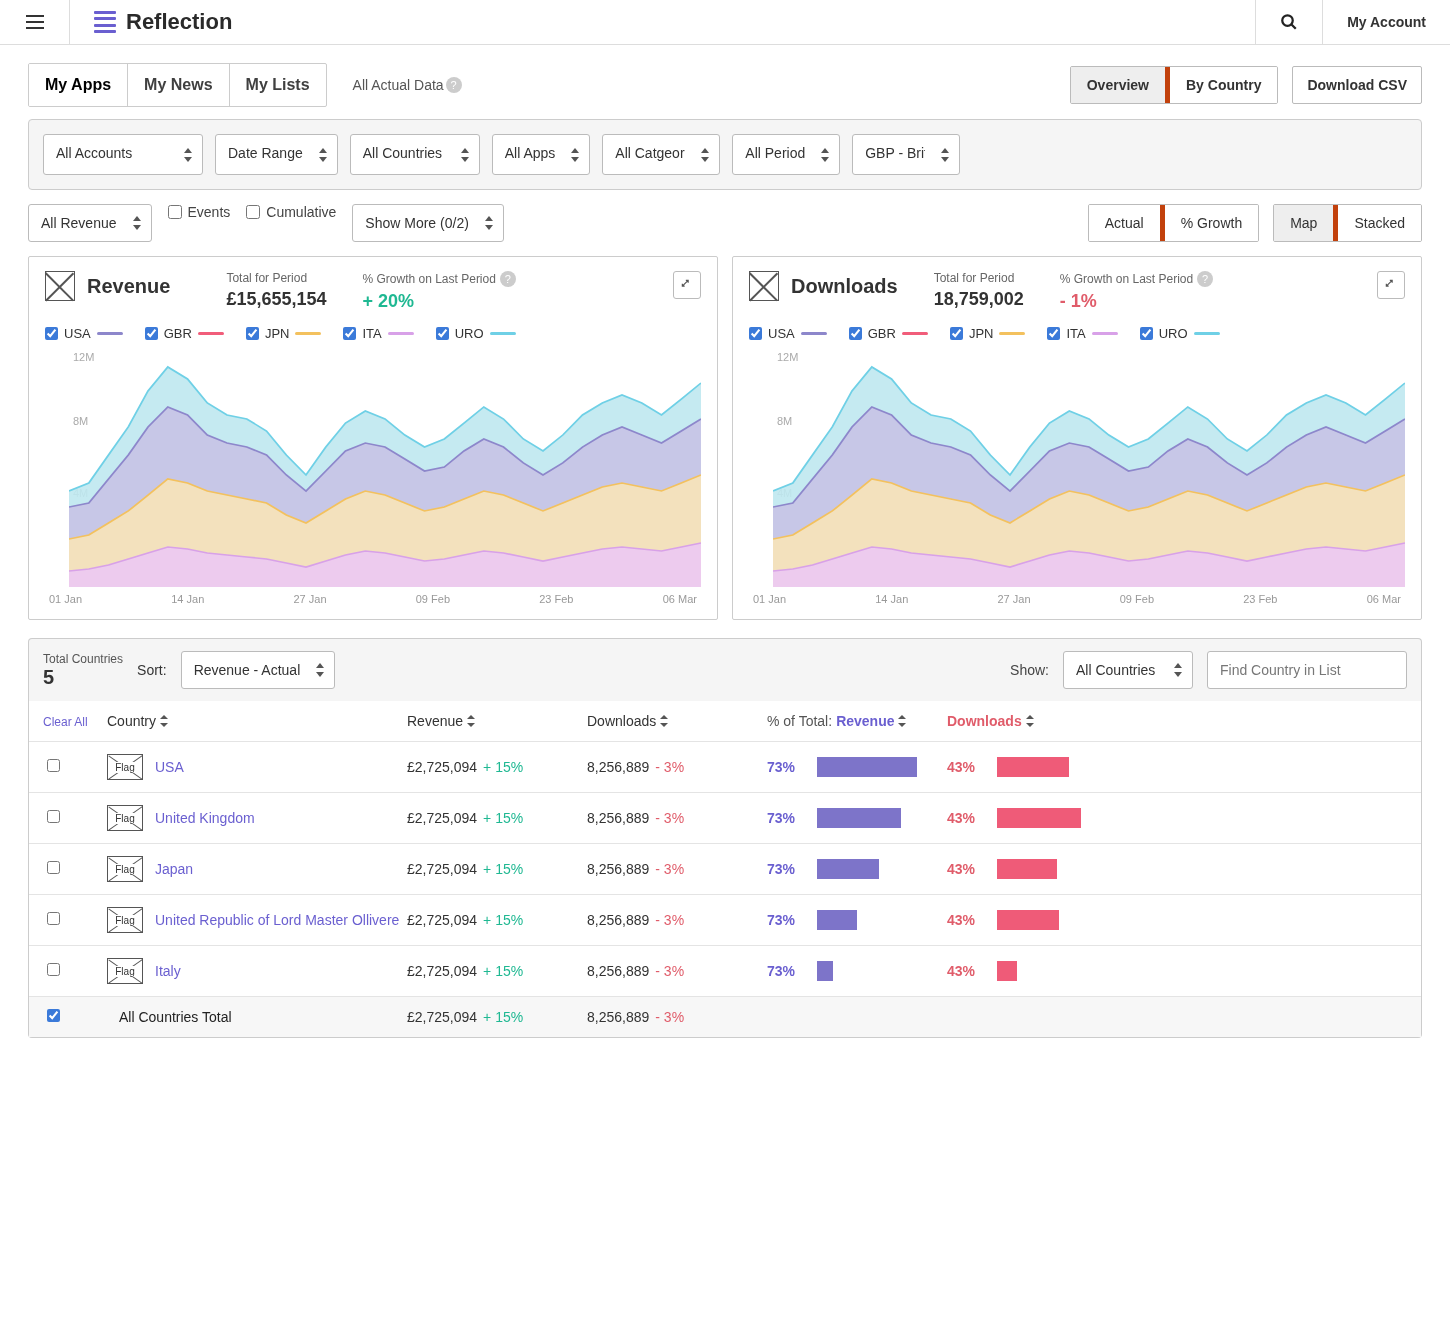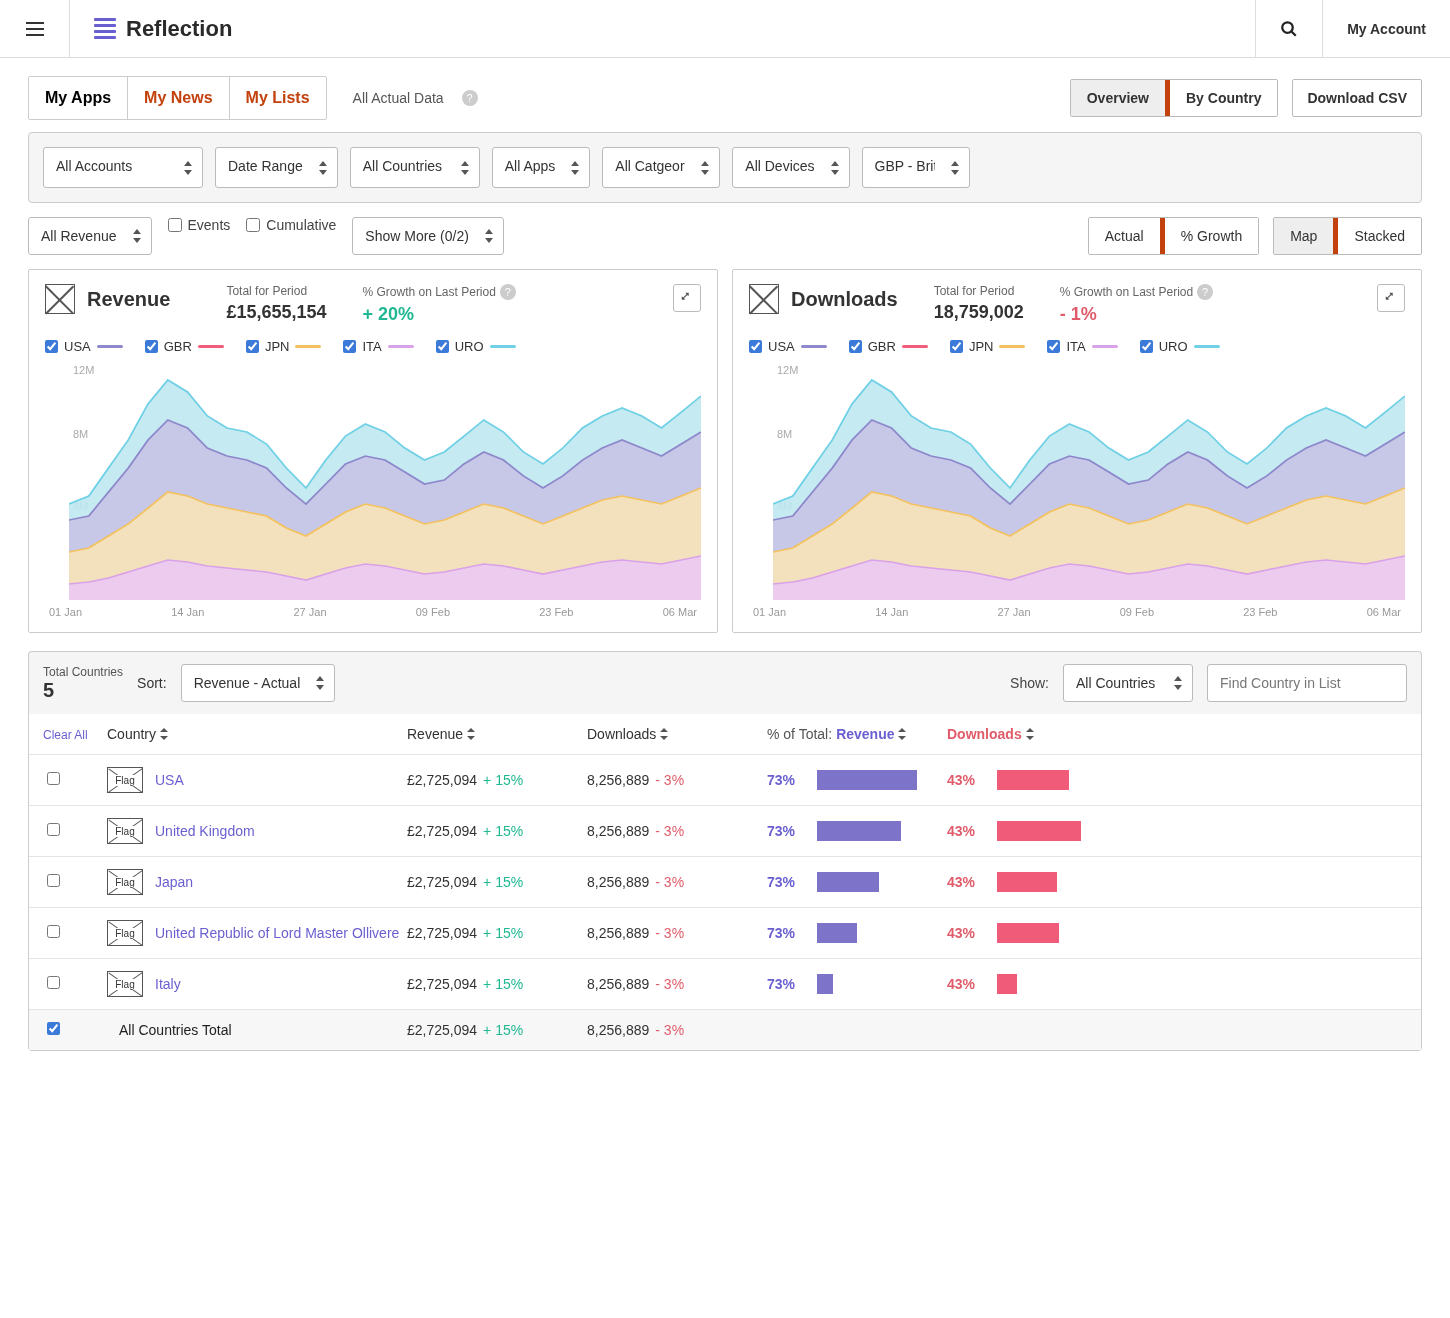--- a/index.html
+++ b/index.html
@@ -1,40 +1,40 @@
 <!DOCTYPE html>
 <html><head>
 <meta charset="utf-8">
 <style>
   * { box-sizing: border-box; margin: 0; padding: 0; }
   body { font-family: -apple-system, BlinkMacSystemFont, "Segoe UI", Helvetica, Arial, sans-serif; font-size: 14px; color: #333; background: #fff; }
 
   
-  .topbar { display: flex; align-items: center; border-bottom: 1px solid #ddd; height: 58px; }
+  .topbar { display: flex; align-items: center; border-bottom: 1px solid #ddd; height: 45px; }
   .hamburger-cell { width: 70px; display: flex; align-items: center; justify-content: center; border-right: 1px solid #ddd; height: 100%; }
   .hamburger { width: 18px; height: 14px; display: flex; flex-direction: column; justify-content: space-between; cursor: pointer; }
   .hamburger span { height: 2px; background: #333; }
   .brand { display: flex; align-items: center; gap: 10px; padding-left: 24px; }
   .brand-icon { width: 22px; height: 22px; display: flex; flex-direction: column; justify-content: space-between; }
   .brand-icon span { height: 3px; background: #6a5fd0; border-radius: 1px; }
   .brand-text { font-size: 22px; font-weight: 600; color: #2a2a2a; }
   .topbar-right { margin-left: auto; display: flex; height: 100%; padding-left: 32px; }
   .search-cell, .account-cell { border-left: 1px solid #ddd; display: flex; align-items: center; justify-content: center; padding: 0 24px; height: 100%; }
   .search-icon { width: 18px; height: 18px; }
   .account-cell { font-weight: 600; color: #333; }
 
   .page { padding: 18px 28px; max-width: 1450px; }
 
   
   .tabs-row { display: flex; align-items: center; gap: 18px; margin-bottom: 12px; }
   .tab-group { display: flex; border: 1px solid #ccc; border-radius: 2px; overflow: hidden; }
-  .tab-item { padding: 12px 16px; font-size: 16px; font-weight: 600; color: #c2410c; cursor: pointer; border-right: 1px solid #ccc; }
+  .tab-item { padding: 12px 16px; font-size: 16px; font-weight: 600; color: #404040; cursor: pointer; border-right: 1px solid #ccc; }
   .tab-item:last-child { border-right: none; }
   .tab-item.active { background: #fff; color: #000; font-weight: 700; }
-  .data-label { margin-left: 8px; color: #555; display: flex; align-items: center; gap: 18px; }
+  .data-label { margin-left: 8px; color: #555; display: flex; align-items: center; gap: 2px; }
   .help-circle { width: 16px; height: 16px; border-radius: 50%; background: #ccc; color: #fff; font-size: 11px; display: flex; align-items: center; justify-content: center; }
 
   .right-actions { margin-left: auto; display: flex; gap: 14px; }
   .seg-group { display: flex; border: 1px solid #bbb; border-radius: 2px; overflow: hidden; }
   .seg-btn { padding: 10px 16px; font-size: 14px; color: #333; cursor: pointer; border-right: 5px solid #c2410c; background: #fff; font-weight: 600; }
   .seg-btn:last-child { border-right: none; }
   .seg-btn.active { background: #eee; }
   .csv-btn { border: 1px solid #bbb; padding: 10px 14px; border-radius: 2px; cursor: pointer; font-weight: 600; }
 
   
@@ -172,21 +172,21 @@
       <div class="csv-btn">Download CSV</div>
     </div>
   </div>
 
   <div class="filter-bar">
     <div class="select-like" style="min-width:160px"><span>All Accounts</span><span class="sort-caret"></span></div>
     <div class="select-like" style="min-width:100px"><span>Date Range</span><span class="sort-caret"></span></div>
     <div class="select-like" style="min-width:130px"><span>All Countries</span><span class="sort-caret"></span></div>
     <div class="select-like" style="min-width:90px"><span>All Apps</span><span class="sort-caret"></span></div>
     <div class="select-like" style="min-width:90px"><span style="white-space:nowrap;overflow:hidden;text-overflow:clip;display:inline-block;max-width:70px">All Catgeories</span><span class="sort-caret"></span></div>
-    <div class="select-like" style="min-width:90px"><span>All Devices</span><span class="sort-caret"></span></div>
+    <div class="select-like" style="min-width:90px"><span>All Period</span><span class="sort-caret"></span></div>
     <div class="select-like" style="min-width:80px"><span style="white-space:nowrap;overflow:hidden;text-overflow:clip;display:inline-block;max-width:60px">GBP - British</span><span class="sort-caret"></span></div>
   </div>
 
   <div class="controls-row">
     <div class="select-like" style="min-width:100px"><span>All Revenue</span><span class="sort-caret"></span></div>
     <label class="check-label">
         <input type="checkbox" style="">
         <span>Events</span>
       </label>
     <label class="check-label">

